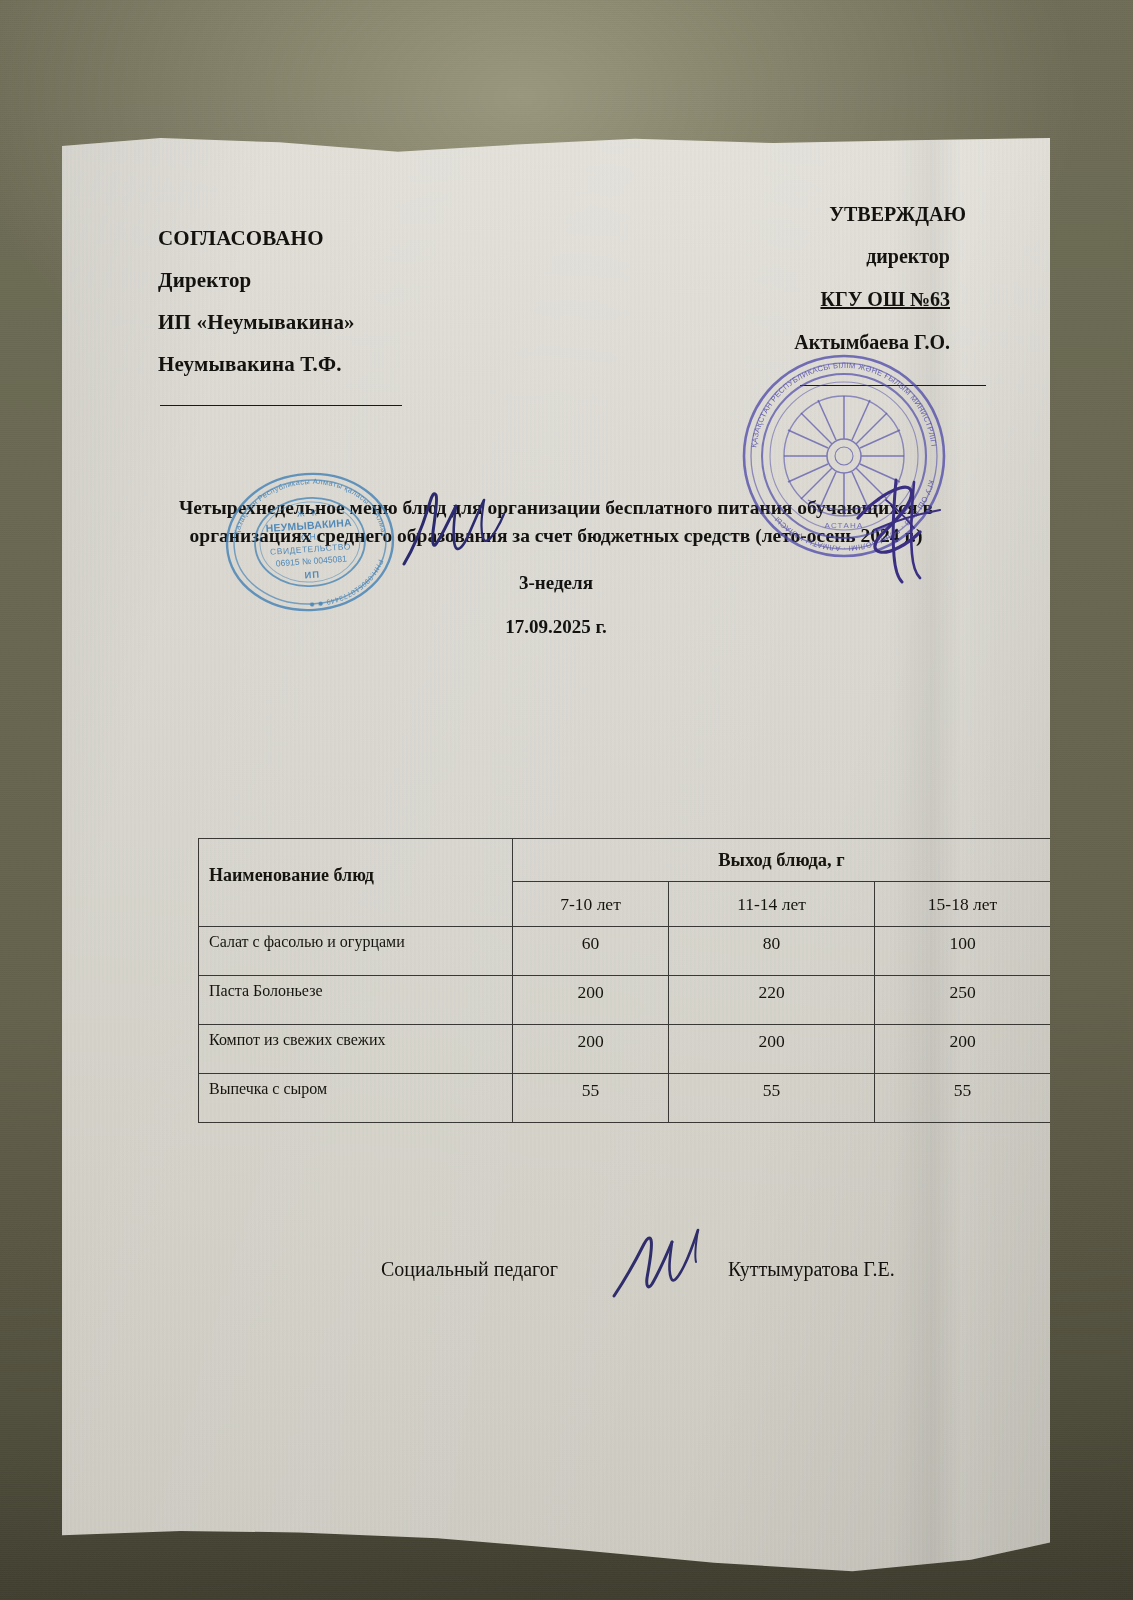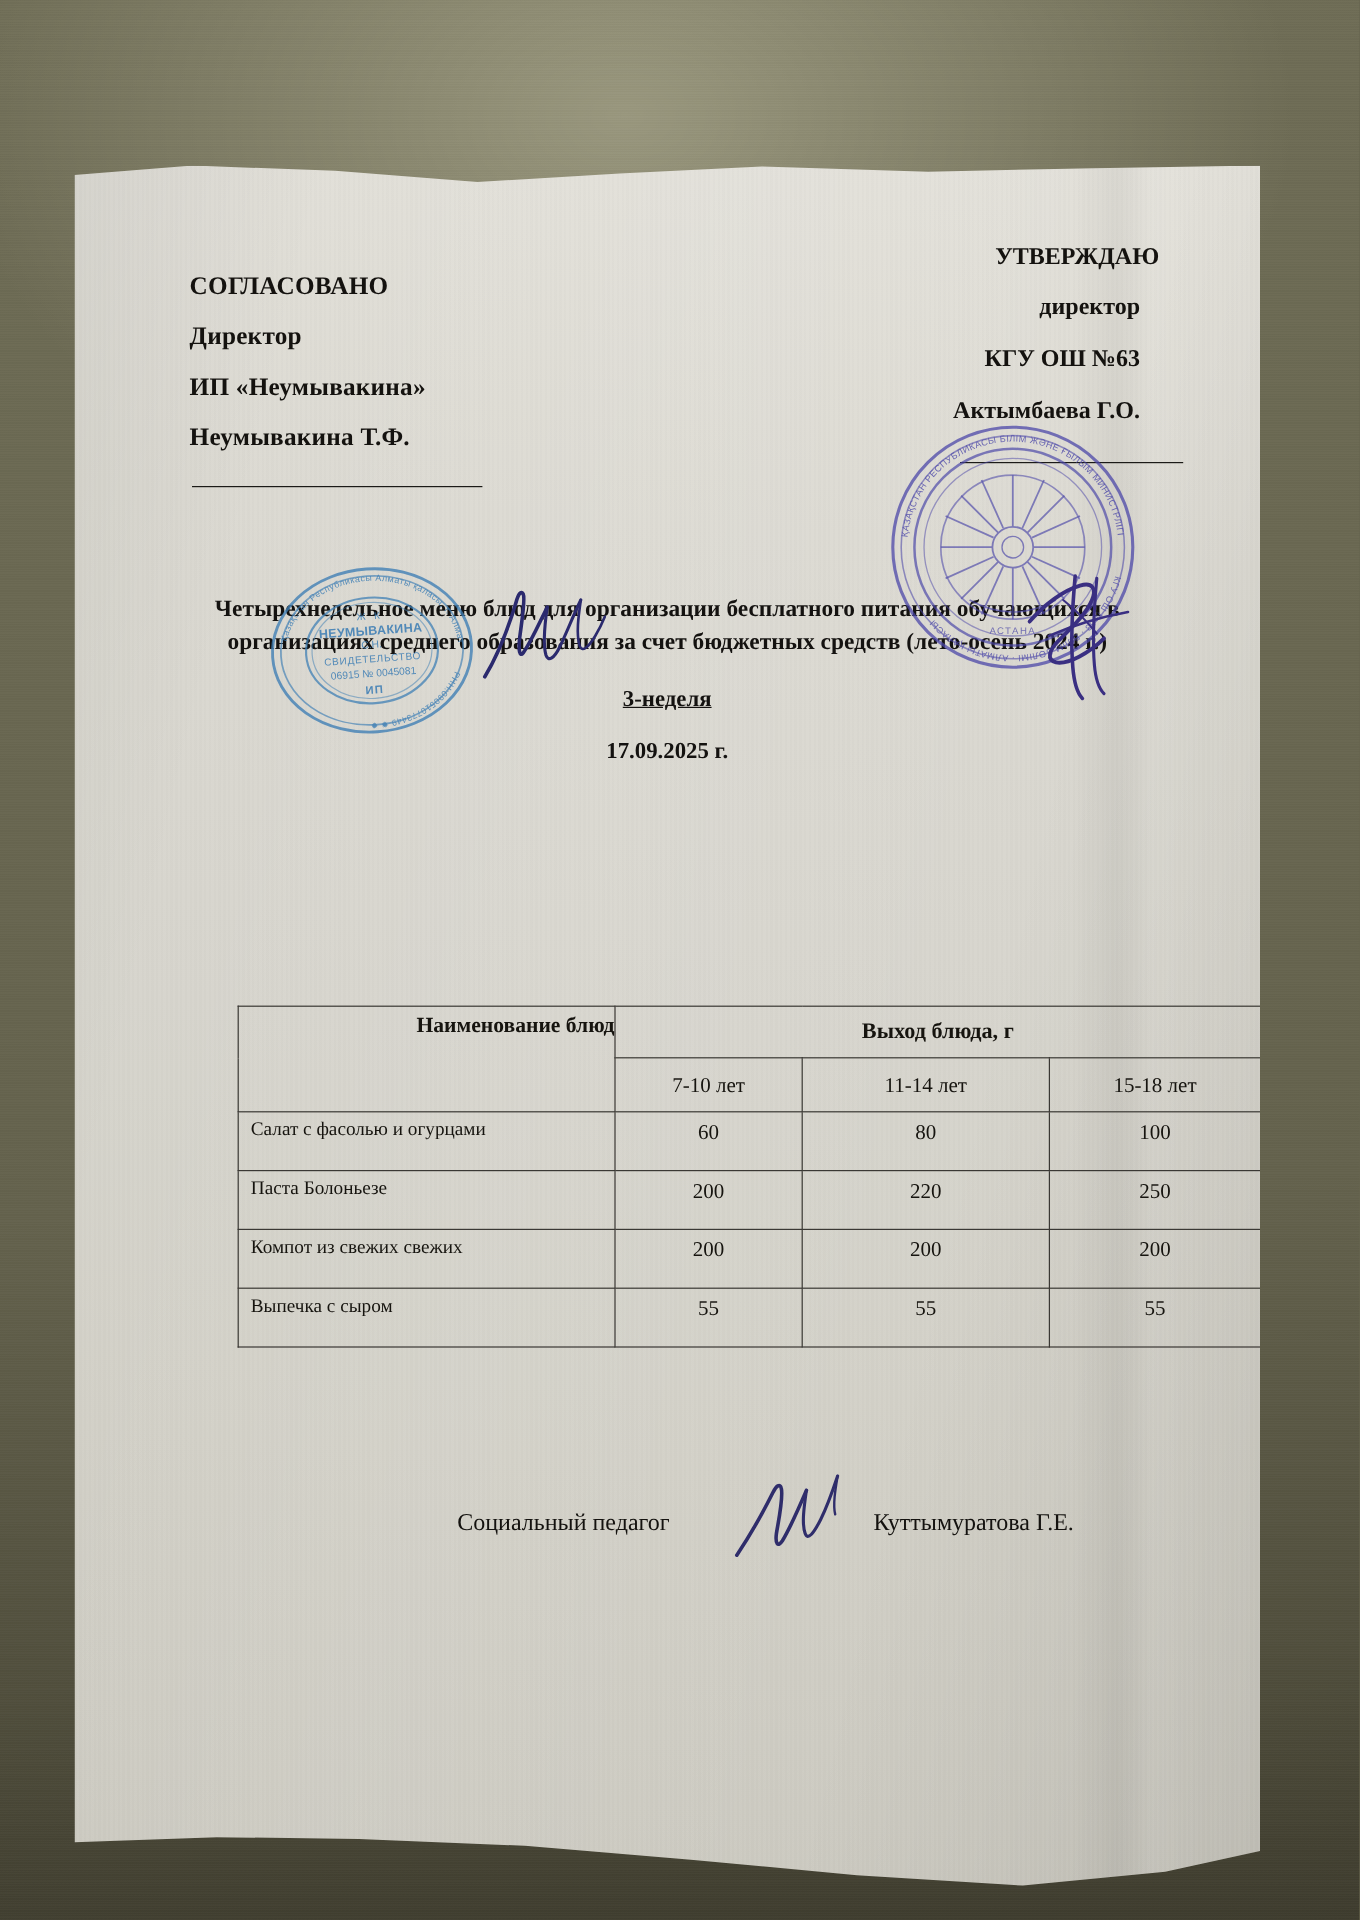--- a/index.html
+++ b/index.html
@@ -74,22 +74,22 @@
     border-collapse:collapse;
     table-layout:fixed;
   }
   #menu-table td,#menu-table th{
     border:1.4px solid #3a3834;
     font-size:17.5px;color:#16140f;
     background:transparent;
     padding:0;
   }
   #menu-table .dish-head{
-    font-weight:bold;font-size:18px;text-align:right;
-    padding:5px 0 0 10px;vertical-align:top;
+    font-weight:bold;font-size:18px;text-align:left;
+    padding:26px 0 0 10px;vertical-align:top;
   }
   #menu-table .group-head{
     font-weight:bold;font-size:18.5px;text-align:center;
     height:42px;vertical-align:middle;
   }
   #menu-table .age-head{
     font-weight:normal;font-size:17.5px;text-align:center;
     height:44px;vertical-align:middle;
   }
   #menu-table .dish-name{
@@ -122,30 +122,30 @@
   <div class="sheet-inner">
 
     <div class="t hdr-left" style="left:96px;top:88px;">СОГЛАСОВАНО</div>
     <div class="t hdr-left" style="left:96px;top:130px;font-weight:bold;">Директор</div>
     <div class="t hdr-left" style="left:96px;top:172px;">ИП «Неумывакина»</div>
     <div class="t hdr-left" style="left:96px;top:214px;">Неумывакина Т.Ф.</div>
     <div class="sig-rule" style="left:98px;top:267px;width:242px;"></div>
 
     <div class="t hdr-right" style="right:84px;top:65px;">УТВЕРЖДАЮ</div>
     <div class="t hdr-right" style="right:100px;top:107px;">директор</div>
-    <div class="t hdr-right" style="right:100px;top:150px;">КГУ ОШ №63</div>
+    <div class="t hdr-right" style="right:100px;top:150px;text-decoration:underline;">КГУ ОШ №63</div>
     <div class="t hdr-right" style="right:100px;top:193px;">Актымбаева Г.О.</div>
     <div class="sig-rule" style="left:738px;top:247px;width:186px;"></div>
 
     <div id="title-block" style="left:64px;top:356px;width:860px;">
       <div>Четырехнедельное меню блюд для организации бесплатного питания обучающихся в</div>
       <div>организациях среднего образования за счет бюджетных средств (лето-осень 2024 г.)</div>
     </div>
 
-    <div class="center-line" style="top:434px;text-decoration:underline;">3-неделя</div>
+    <div class="center-line" style="top:434px;">3-неделя</div>
     <div class="center-line" style="top:478px;">17.09.2025 г.</div>
 
     <table id="menu-table">
       <colgroup>
         <col style="width:314px;">
         <col style="width:156px;">
         <col style="width:206px;">
         <col style="width:176px;">
       </colgroup>
       <thead>

